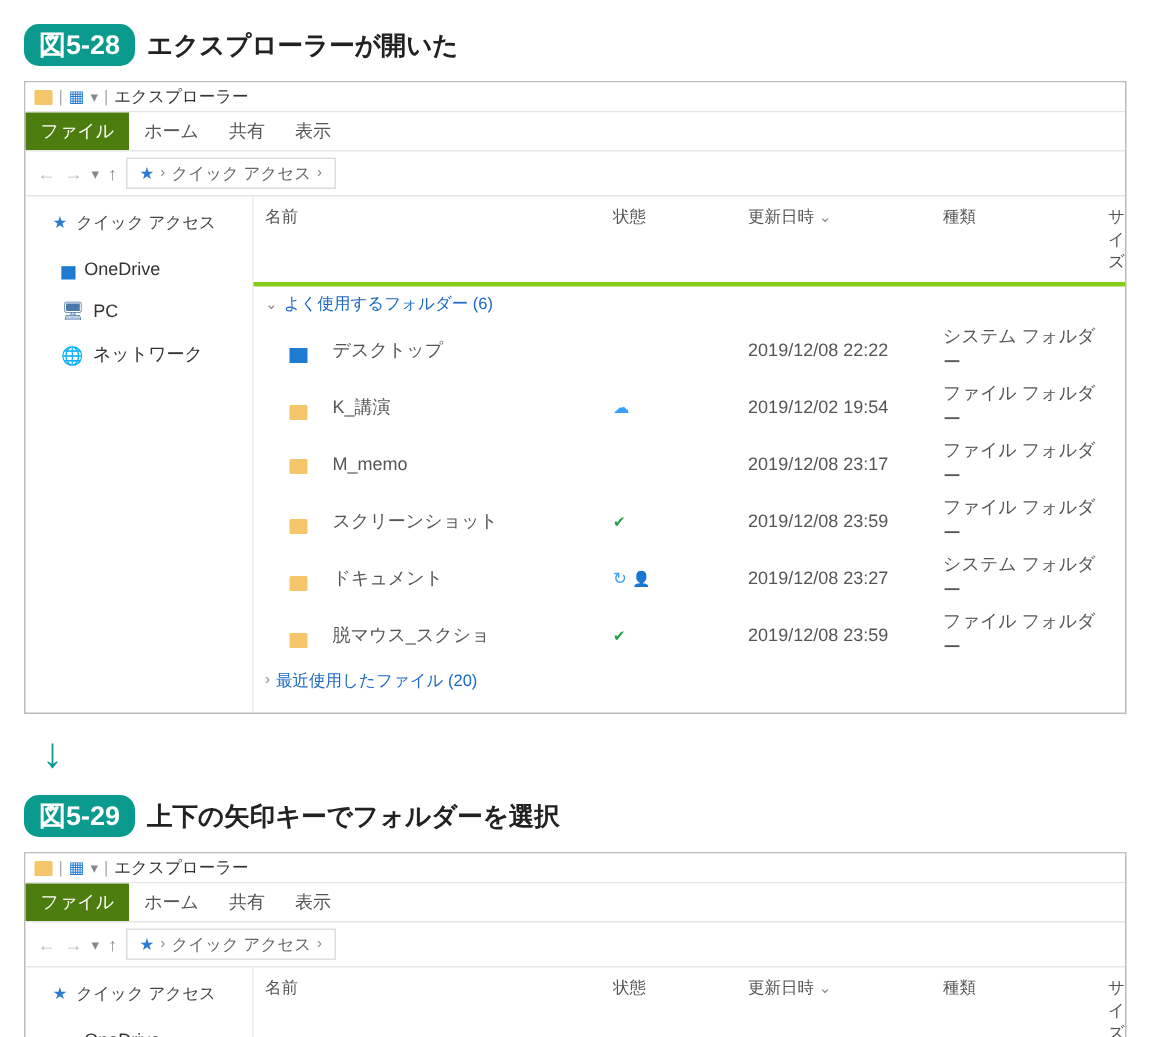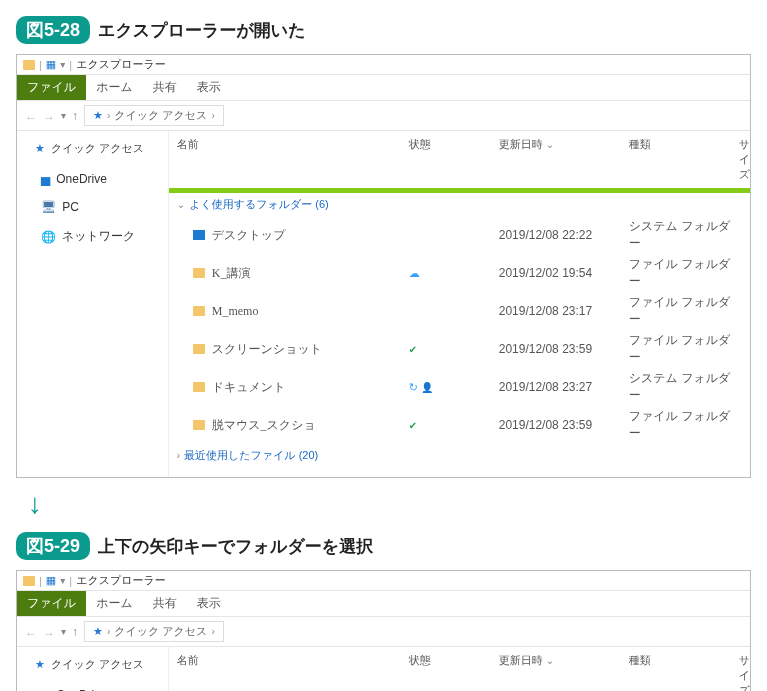--- a/index.html
+++ b/index.html
@@ -30,29 +30,29 @@
   .tab { padding:4px 10px; color:#555; }
   .tab.active { background:#4d7c0f; color:#fff; }
   .addrbar { display:flex; align-items:center; gap:6px; padding:4px 8px; border-bottom:1px solid #e5e5e5; color:#666; }
   .addrbar .navbox { border:1px solid #ddd; padding:2px 8px; font-size:11px; display:flex; align-items:center; gap:4px; flex:0 0 auto;}
   .content { display:flex; }
   .sidebar { width:160px; border-right:1px solid #eee; padding:6px 0; }
   .side-item { display:flex; align-items:center; gap:6px; padding:4px 10px 4px 24px; font-size:12px; color:#333;}
   .side-item.qaccess { font-size:11px; color:#444; padding-left:18px;}
   .side-star { color:#2a7ad1; }
   .main { flex:1; }
-  .col-headers { display:flex; padding:6px 0; font-size:11px; color:#555; border-bottom:5px solid #84cc16;}
+  .col-headers { display:flex; padding:6px 0; font-size:11px; color:#555; border-bottom:3px solid #84cc16;}
   .col-name { flex:0 0 240px; padding-left:8px;}
   .col-status { flex:0 0 90px; }
   .col-date { flex:0 0 130px; }
   .col-type { flex:0 0 110px; }
   .col-size { flex:1; }
   .group-header { color:#1968c4; font-size:11px; padding:4px 0 4px 8px; display:flex; align-items:center; gap:4px;}
   .file-row { display:flex; align-items:center; font-size:12px; padding:2px 0; color:#555;}
-  .file-row .cell-name { flex:0 0 240px; padding-left:24px; display:flex; align-items:center; gap:7px;font-family:Liberation Serif, serif;}
+  .file-row .cell-name { flex:0 0 240px; padding-left:24px; display:flex; align-items:flex-end; gap:17px;}
   .file-row .cell-status { flex:0 0 90px; color:#1f7ad1;}
   .file-row .cell-date { flex:0 0 130px; }
   .file-row .cell-type { flex:0 0 110px; }
   .file-row .cell-size { flex:1; }
   .folder-icon { width:12px; height:10px; background:#f4c569; border-radius:1px; display:inline-block;}
   .desktop-icon { width:12px; height:10px; background:#1f7ad1; display:inline-block;}
   .down-arrow-big {
     font-size:28px; color:#0a9b8e; margin:4px 0 14px 12px; line-height:1;
   }
   .chev { color:#888; font-size:10px;}

